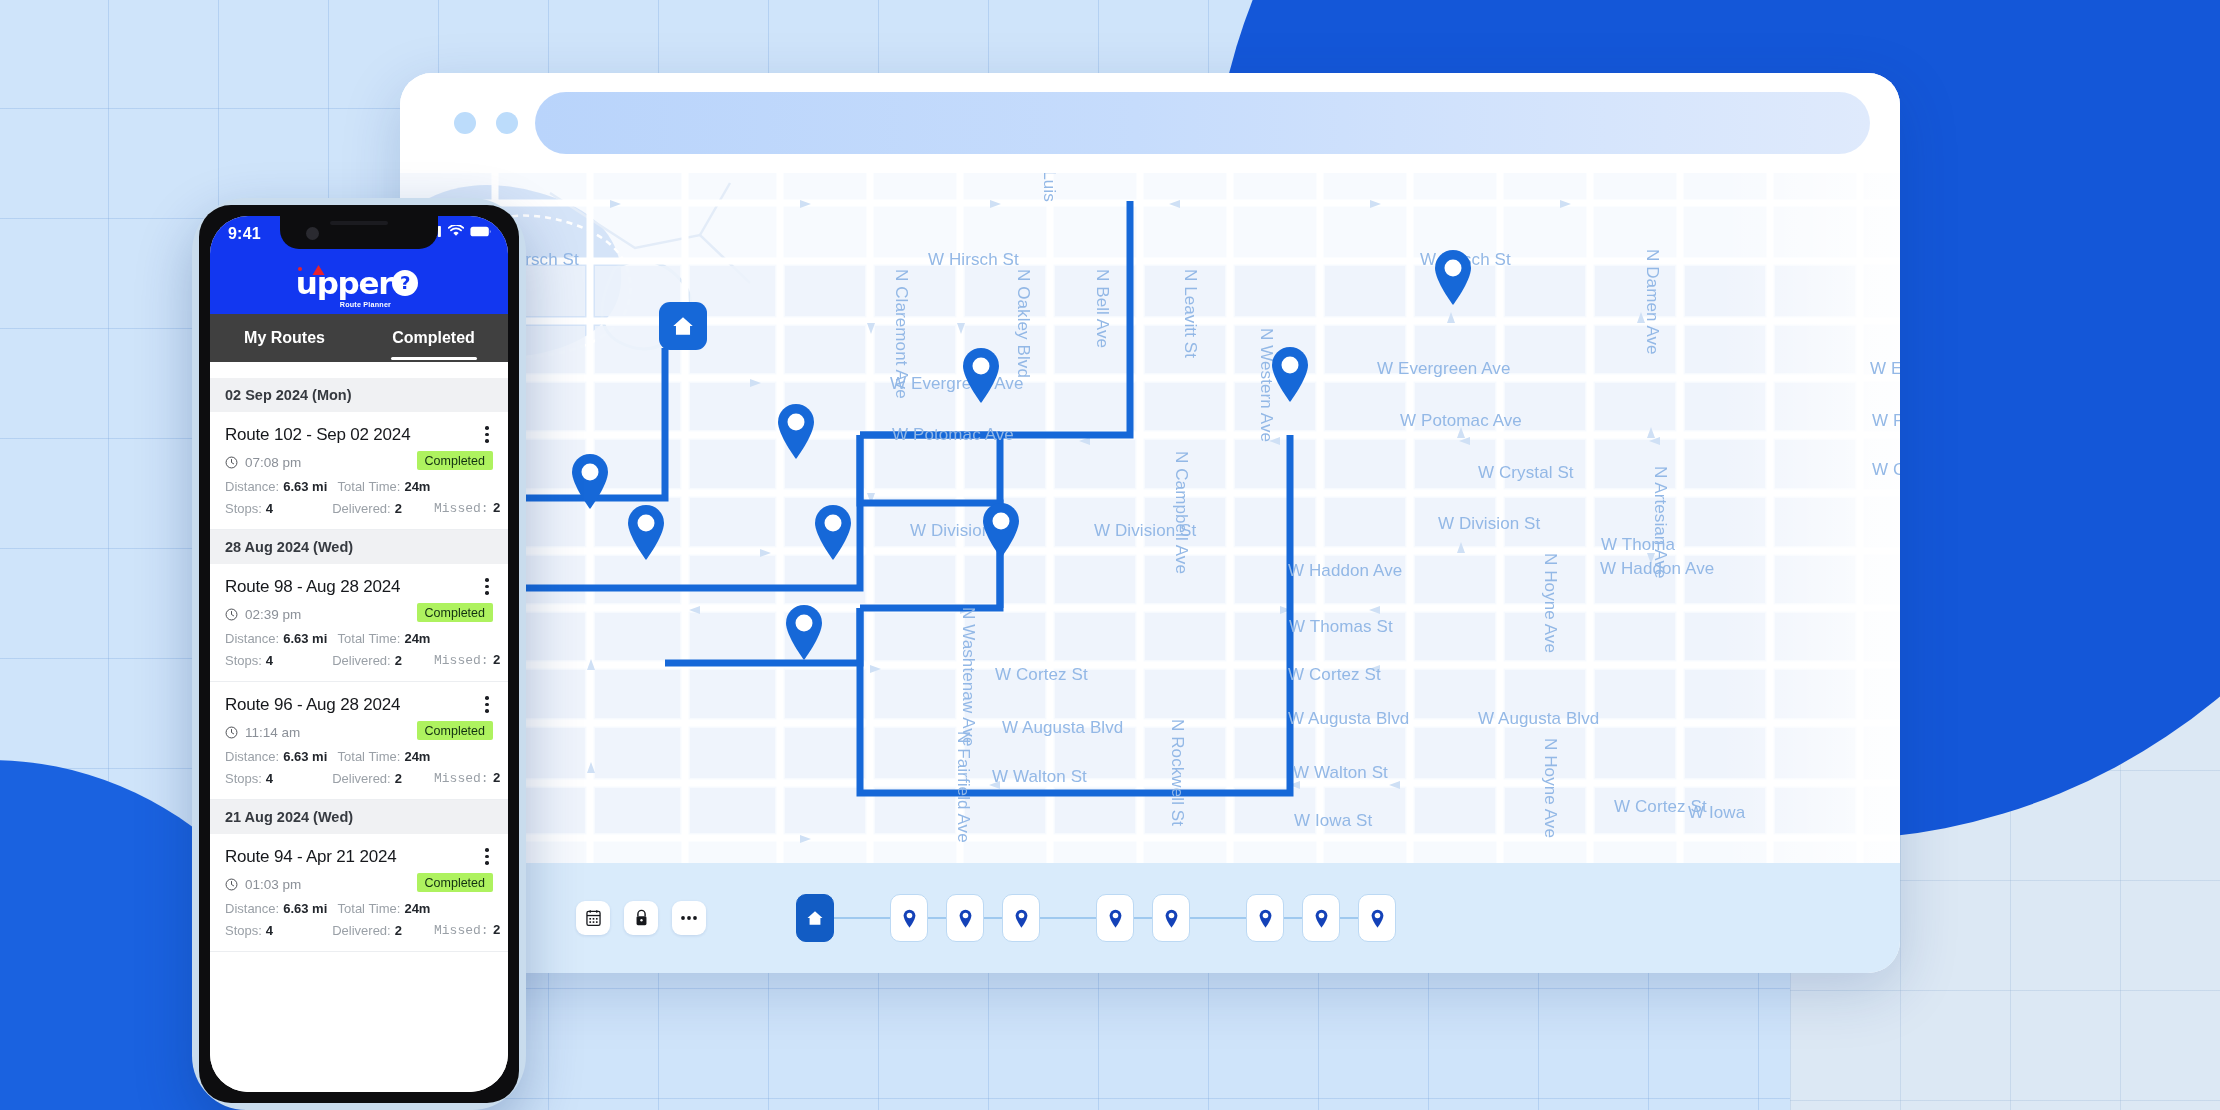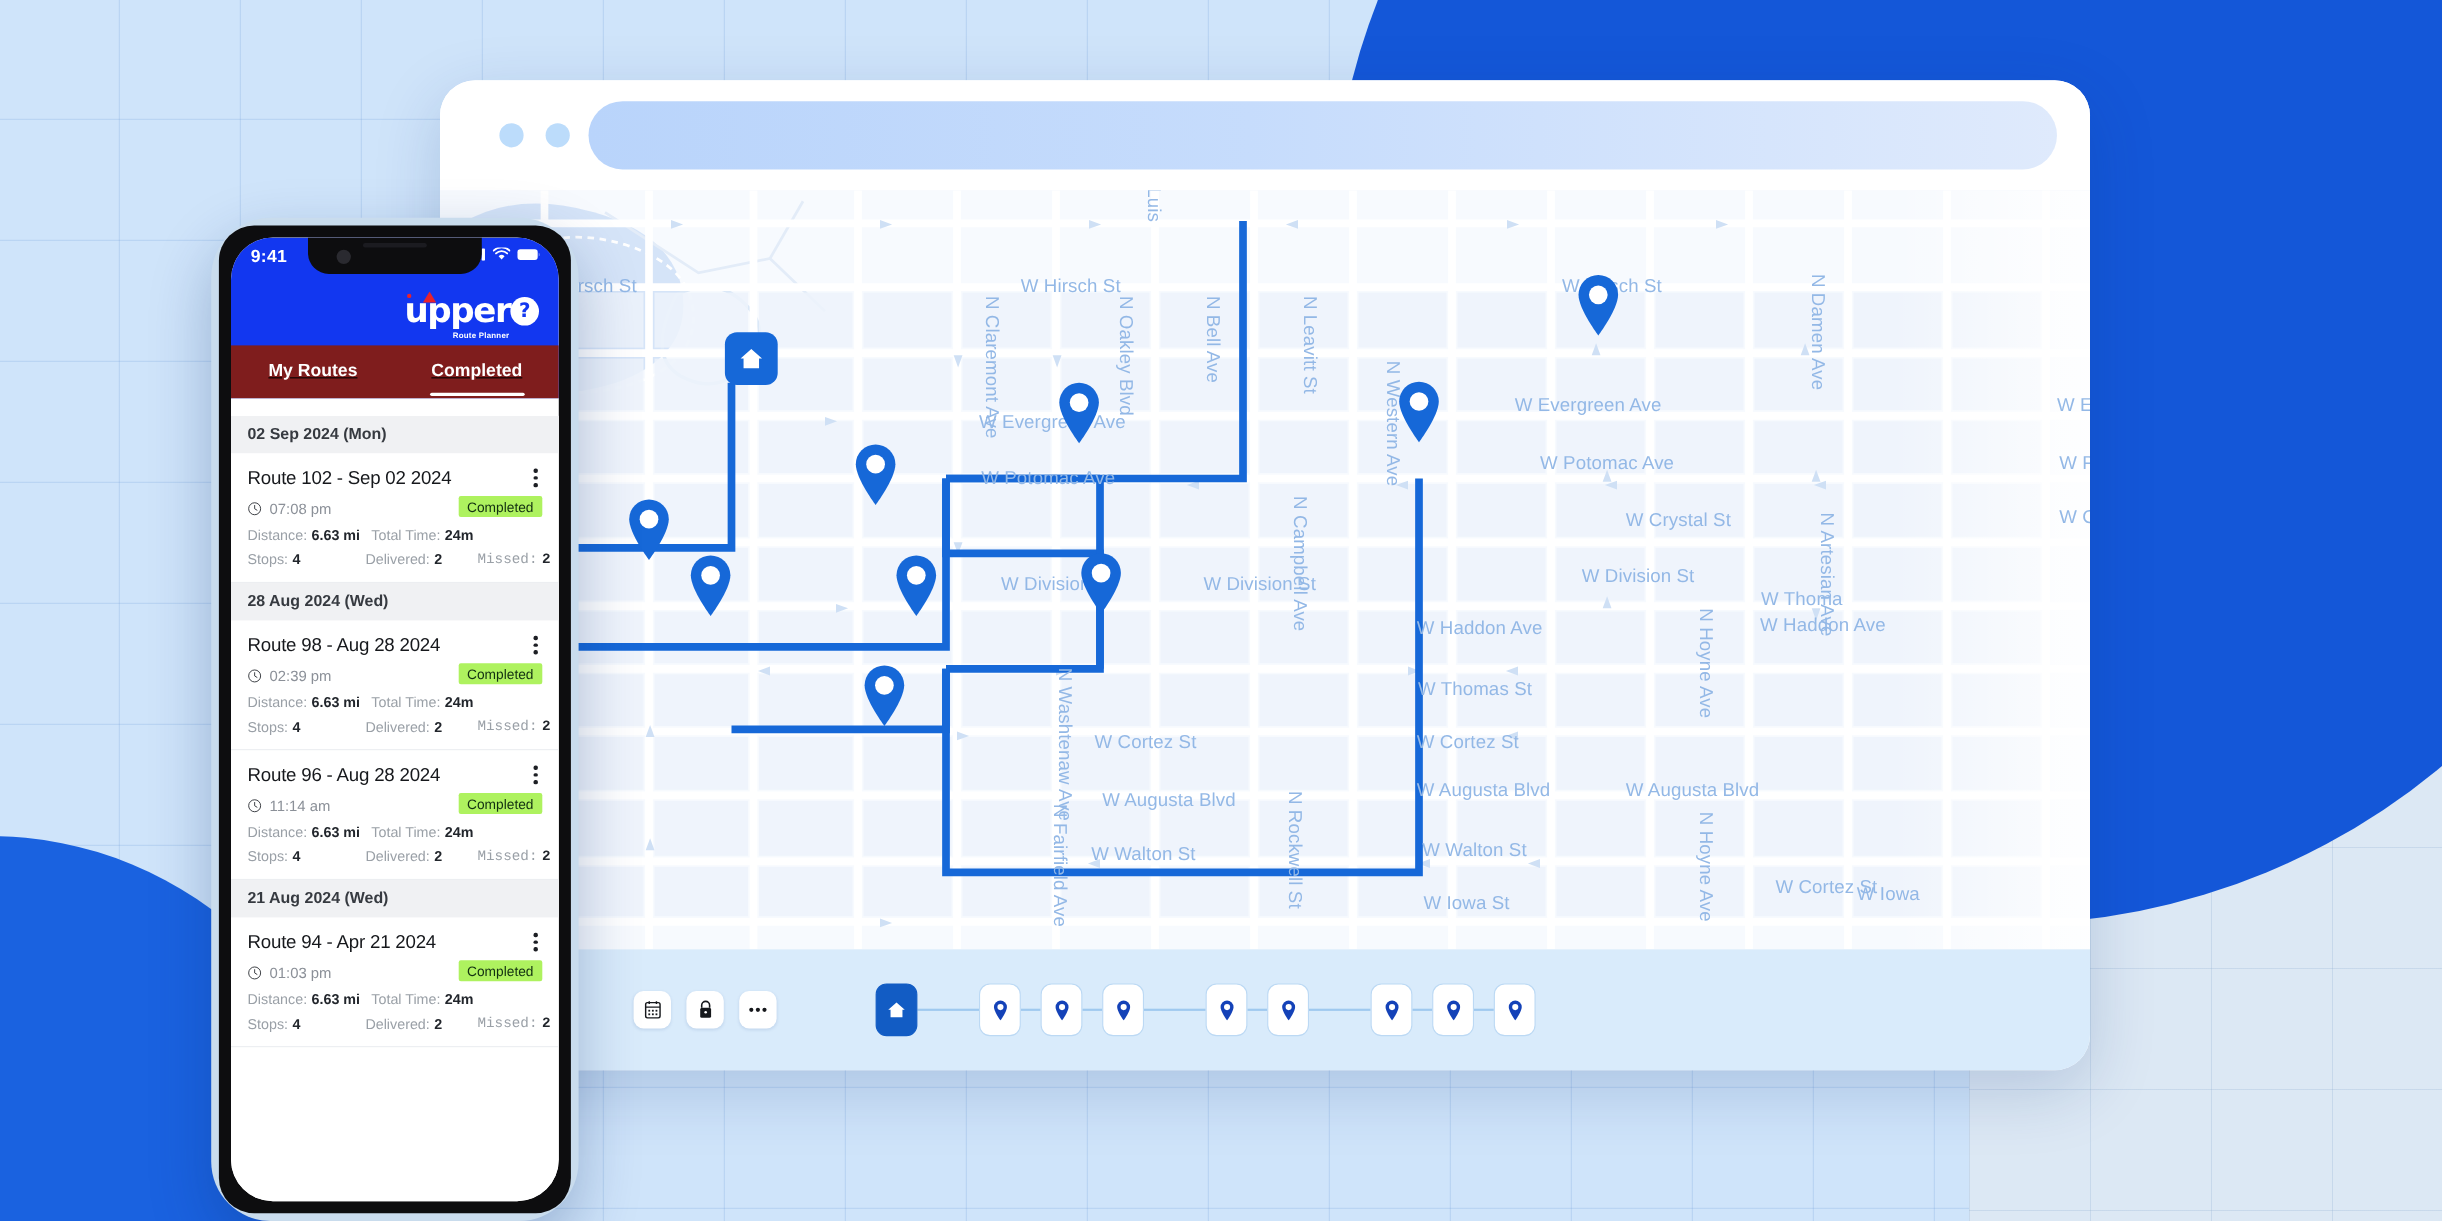--- a/index.html
+++ b/index.html
@@ -162,21 +162,21 @@
 
   #app-header{ background:#1237f0; padding-top:0; }
   #status-bar{
     height:36px; display:flex; align-items:center;
     padding:0 18px; color:#fff; position:relative;
   }
   #status-time{ font-size:16px; font-weight:600; letter-spacing:.2px; }
   #status-right{ position:absolute; right:17px; top:9px; display:flex; align-items:center; gap:6px; }
 
   #brand-row{
-    height:62px; display:flex; align-items:center; justify-content:flex-end;
+    height:62px; display:flex; align-items:center; justify-content:center;
     padding:0 18px 0 14px;
   }
   #logo-wrap{ position:relative; }
   #logo-text{
     font-size:31px; font-weight:800; color:#fff;
     letter-spacing:-1.3px; line-height:1;
     font-family:"DejaVu Sans", sans-serif;
   }
   #logo-sub{
     position:absolute; right:1px; bottom:-10px;
@@ -186,21 +186,21 @@
     position:absolute; left:2px; top:-1px; width:4px;height:4px;border-radius:50%;
     background:#e8222c;
   }
   #help-btn{
     width:26px;height:26px;border-radius:50%;background:#fff;
     display:flex;align-items:center;justify-content:center;
     color:#1237f0;font-size:18px;font-weight:700;line-height:1;
     font-family:"DejaVu Sans",sans-serif;
   }
 
-  #tabs{ display:flex; background:#7f1d1d; height:48px;text-decoration:underline; }
+  #tabs{ display:flex; background:#404040; height:48px; }
   .tab{
     flex:1; display:flex; align-items:center; justify-content:center;
     color:#fff; font-size:16px; font-weight:600; position:relative;
   }
   .tab.active::after{
     content:""; position:absolute; left:50%; transform:translateX(-50%);
     bottom:2px; width:86px; height:3.5px; background:#fff; border-radius:2px;
   }
 
   #route-list{ background:#fff; height:calc(100% - 146px); overflow:hidden;margin-top:16px; }

